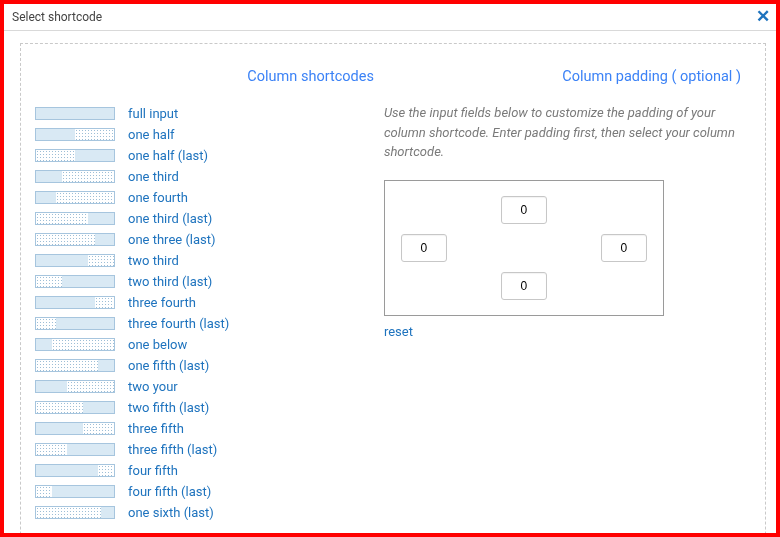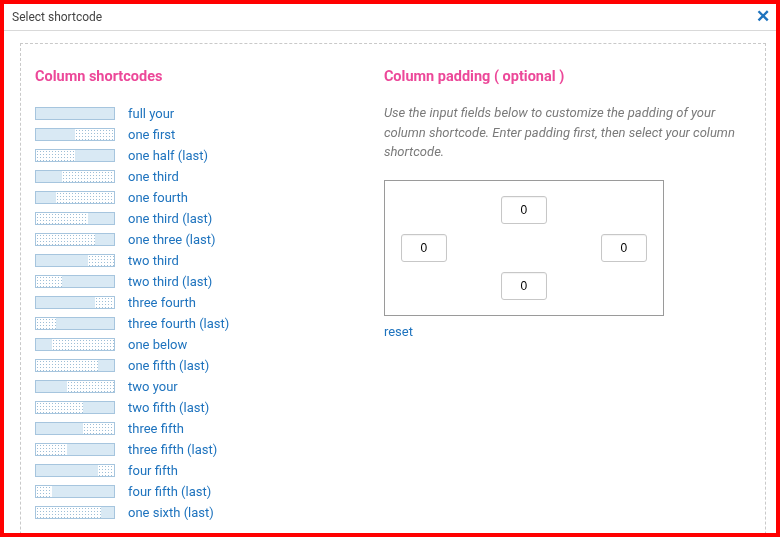--- a/index.html
+++ b/index.html
@@ -86,22 +86,23 @@
 
   .right-col {
     width: 52%;
     box-sizing: border-box;
     padding-left: 10px;
   }
 
   h3.section-title {
     margin: 0 0 18px 0;
     font-size: 14.5px;
-    font-weight: 700;
-    color: #ec4899;
+    font-weight: 400;
+    color: #3b82f6;
+    text-align: right;
   }
 
   .sc-item {
     display: flex;
     align-items: center;
     height: 21px;
     cursor: pointer;
   }
 
   .sc-icon {
@@ -187,28 +188,28 @@
   <div class="dialog-body">
     <div class="dashed-panel">
       <div class="two-col">
         <div class="left-col">
           <h3 class="section-title">Column shortcodes</h3>
           <div id="sc-list">
               <div class="sc-item">
                 <div class="sc-icon" style="position: relative;">
                   <div class="fill" style="position: absolute; left: 0%; width: 100%; top: 0px; bottom: 0px;"></div>
                 </div>
-                <span class="sc-label">full your</span>
+                <span class="sc-label">full input</span>
               </div>
               <div class="sc-item">
                 <div class="sc-icon" style="position: relative;">
                   <div class="fill" style="position: absolute; left: 0%; width: 50%; top: 0px; bottom: 0px;"></div>
                   <div class="dotted" style="position: absolute; left: 50%; width: 50%; top: 0px; bottom: 0px;"></div>
                 </div>
-                <span class="sc-label">one first</span>
+                <span class="sc-label">one half</span>
               </div>
               <div class="sc-item">
                 <div class="sc-icon" style="position: relative;">
                   <div class="fill" style="position: absolute; left: 50%; width: 50%; top: 0px; bottom: 0px;"></div>
                   <div class="dotted" style="position: absolute; left: 0%; width: 50%; top: 0px; bottom: 0px;"></div>
                 </div>
                 <span class="sc-label">one half (last)</span>
               </div>
               <div class="sc-item">
                 <div class="sc-icon" style="position: relative;">

